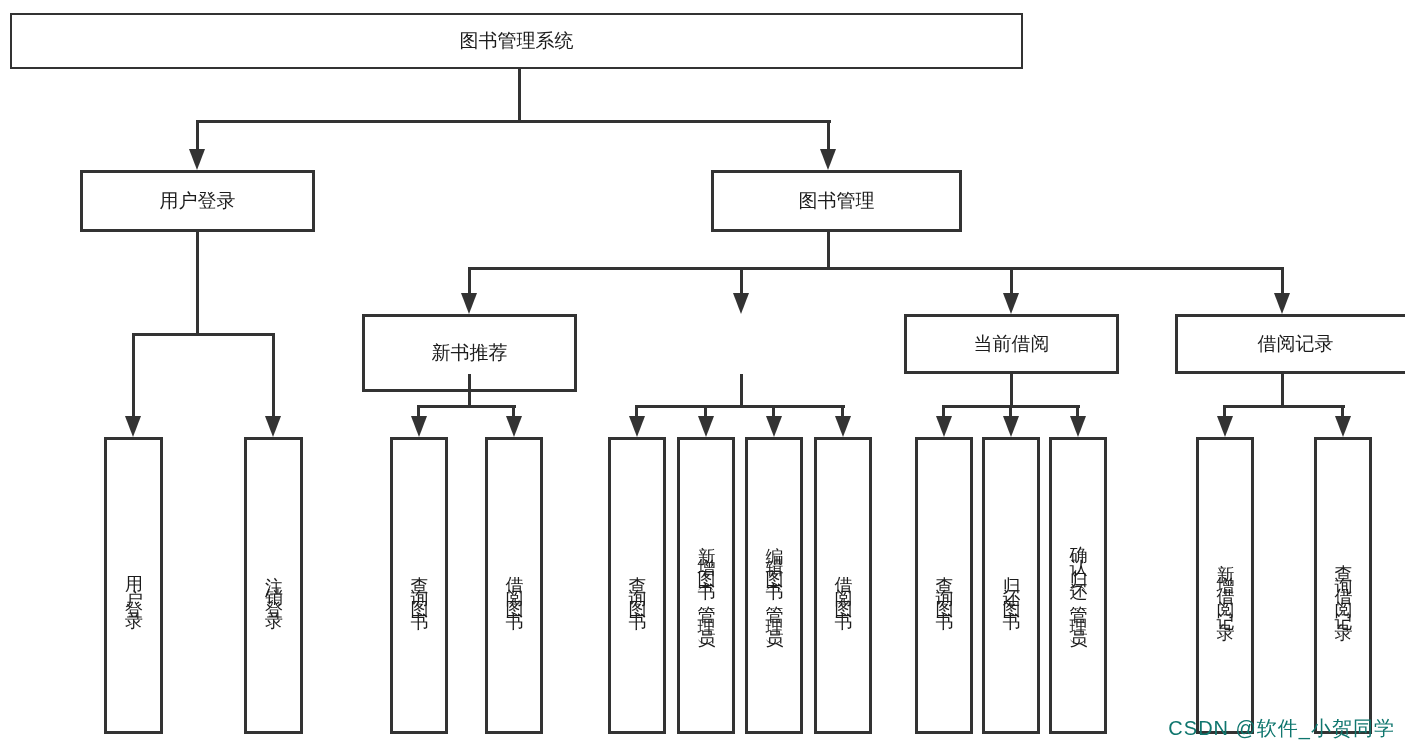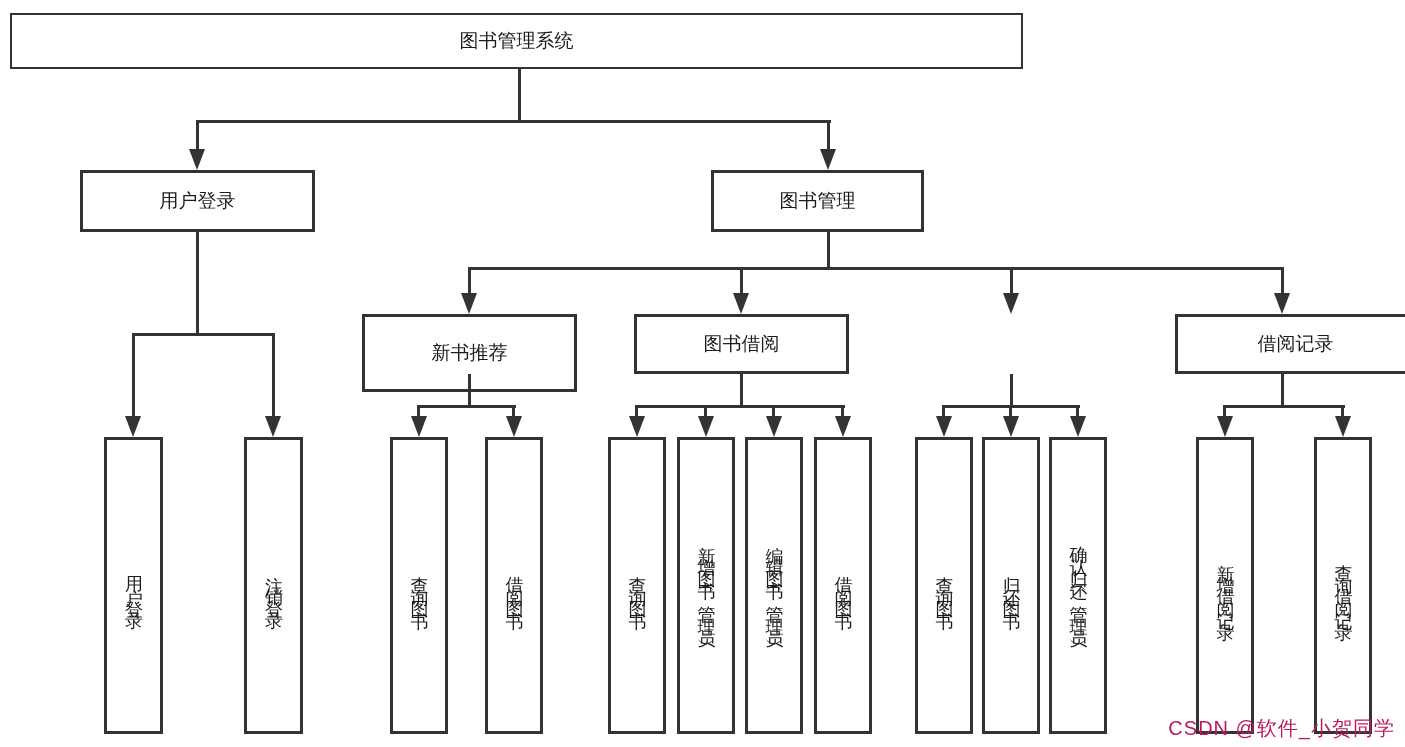--- a/index.html
+++ b/index.html
@@ -31,21 +31,21 @@
   .v { position:absolute; width:3px; background:#333333; }
   .h { position:absolute; height:3px; background:#333333; }
   .arrow {
     position:absolute; width:0; height:0;
     border-left:8px solid transparent; border-right:8px solid transparent;
     border-top:21px solid #333333;
   }
 
   .watermark {
     position:absolute; top:715px; right:10px;
-    font-size:20px; color:#be185d; letter-spacing:1px;
+    font-size:20px; color:#0f766e; letter-spacing:1px;
     white-space:nowrap;
   }
 </style>
 </head>
 <body>
 
 <div class="canvas">
 
   <div class="node root" style="left:10px;top:13px;width:1013px;height:56px">
     <span class="lbl">图书管理系统</span>
@@ -54,21 +54,21 @@
   <div class="v" style="left:518px;top:69px;height:53px"></div>
   <div class="h" style="left:196px;top:120px;width:635px"></div>
   <div class="v" style="left:196px;top:120px;height:32px"></div>
   <div class="v" style="left:827px;top:120px;height:32px"></div>
   <div class="arrow" style="left:189px;top:149px"></div>
   <div class="arrow" style="left:820px;top:149px"></div>
 
   <div class="node" style="left:80px;top:170px;width:235px;height:62px">
     <span class="lbl">用户登录</span>
   </div>
-  <div class="node" style="left:711px;top:170px;width:213px;height:62px">
+  <div class="node" style="left:711px;top:170px;width:251px;height:62px">
     <span class="lbl">图书管理</span>
   </div>
 
   <div class="v" style="left:196px;top:232px;height:104px"></div>
   <div class="h" style="left:132px;top:333px;width:143px"></div>
   <div class="v" style="left:132px;top:333px;height:83px"></div>
   <div class="v" style="left:272px;top:333px;height:83px"></div>
   <div class="arrow" style="left:125px;top:416px"></div>
   <div class="arrow" style="left:265px;top:416px"></div>
 
@@ -79,22 +79,22 @@
   <div class="v" style="left:1010px;top:267px;height:26px"></div>
   <div class="v" style="left:1281px;top:267px;height:26px"></div>
   <div class="arrow" style="left:461px;top:293px"></div>
   <div class="arrow" style="left:733px;top:293px"></div>
   <div class="arrow" style="left:1003px;top:293px"></div>
   <div class="arrow" style="left:1274px;top:293px"></div>
 
   <div class="node" style="left:362px;top:314px;width:215px;height:78px">
     <span class="lbl">新书推荐</span>
   </div>
-  <div class="node" style="left:634px;top:314px;width:215px;height:60px">
-    <span class="lbl">图书借阅</span>
+  <div class="node" style="left:904px;top:314px;width:215px;height:60px">
+    <span class="lbl">当前借阅</span>
   </div>
   <div class="node" style="left:1175px;top:314px;width:241px;height:60px">
     <span class="lbl">借阅记录</span>
   </div>
 
   <div class="v" style="left:468px;top:374px;height:34px"></div>
   <div class="h" style="left:417px;top:405px;width:99px"></div>
   <div class="v" style="left:417px;top:405px;height:11px"></div>
   <div class="v" style="left:512px;top:405px;height:11px"></div>
   <div class="arrow" style="left:411px;top:416px"></div>

